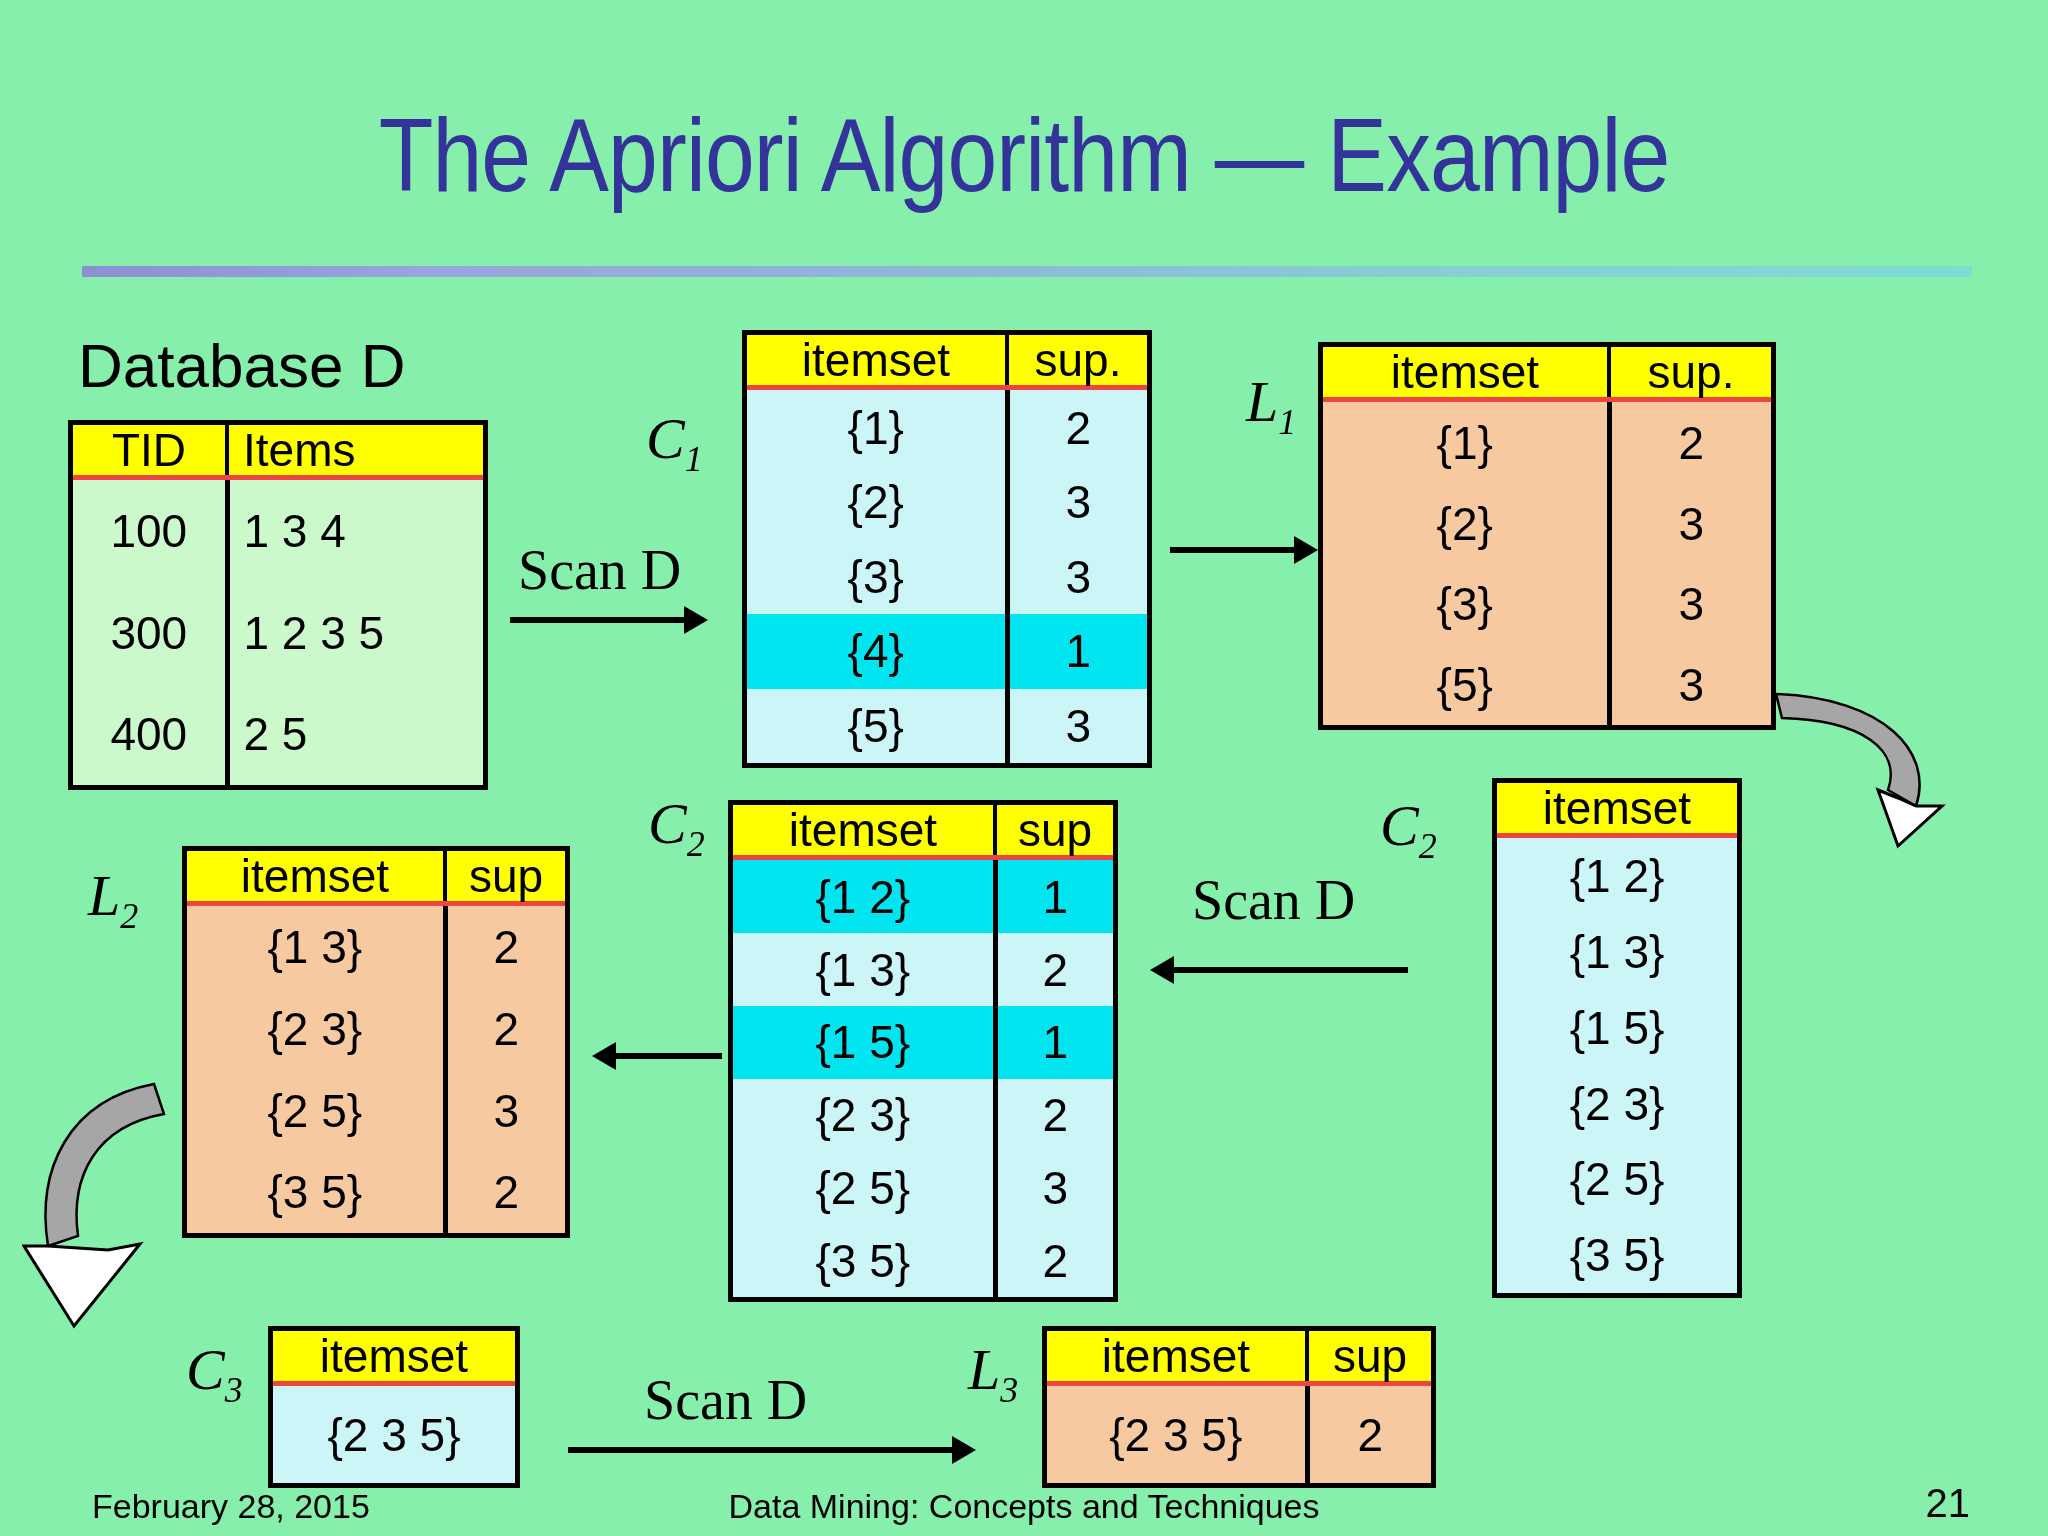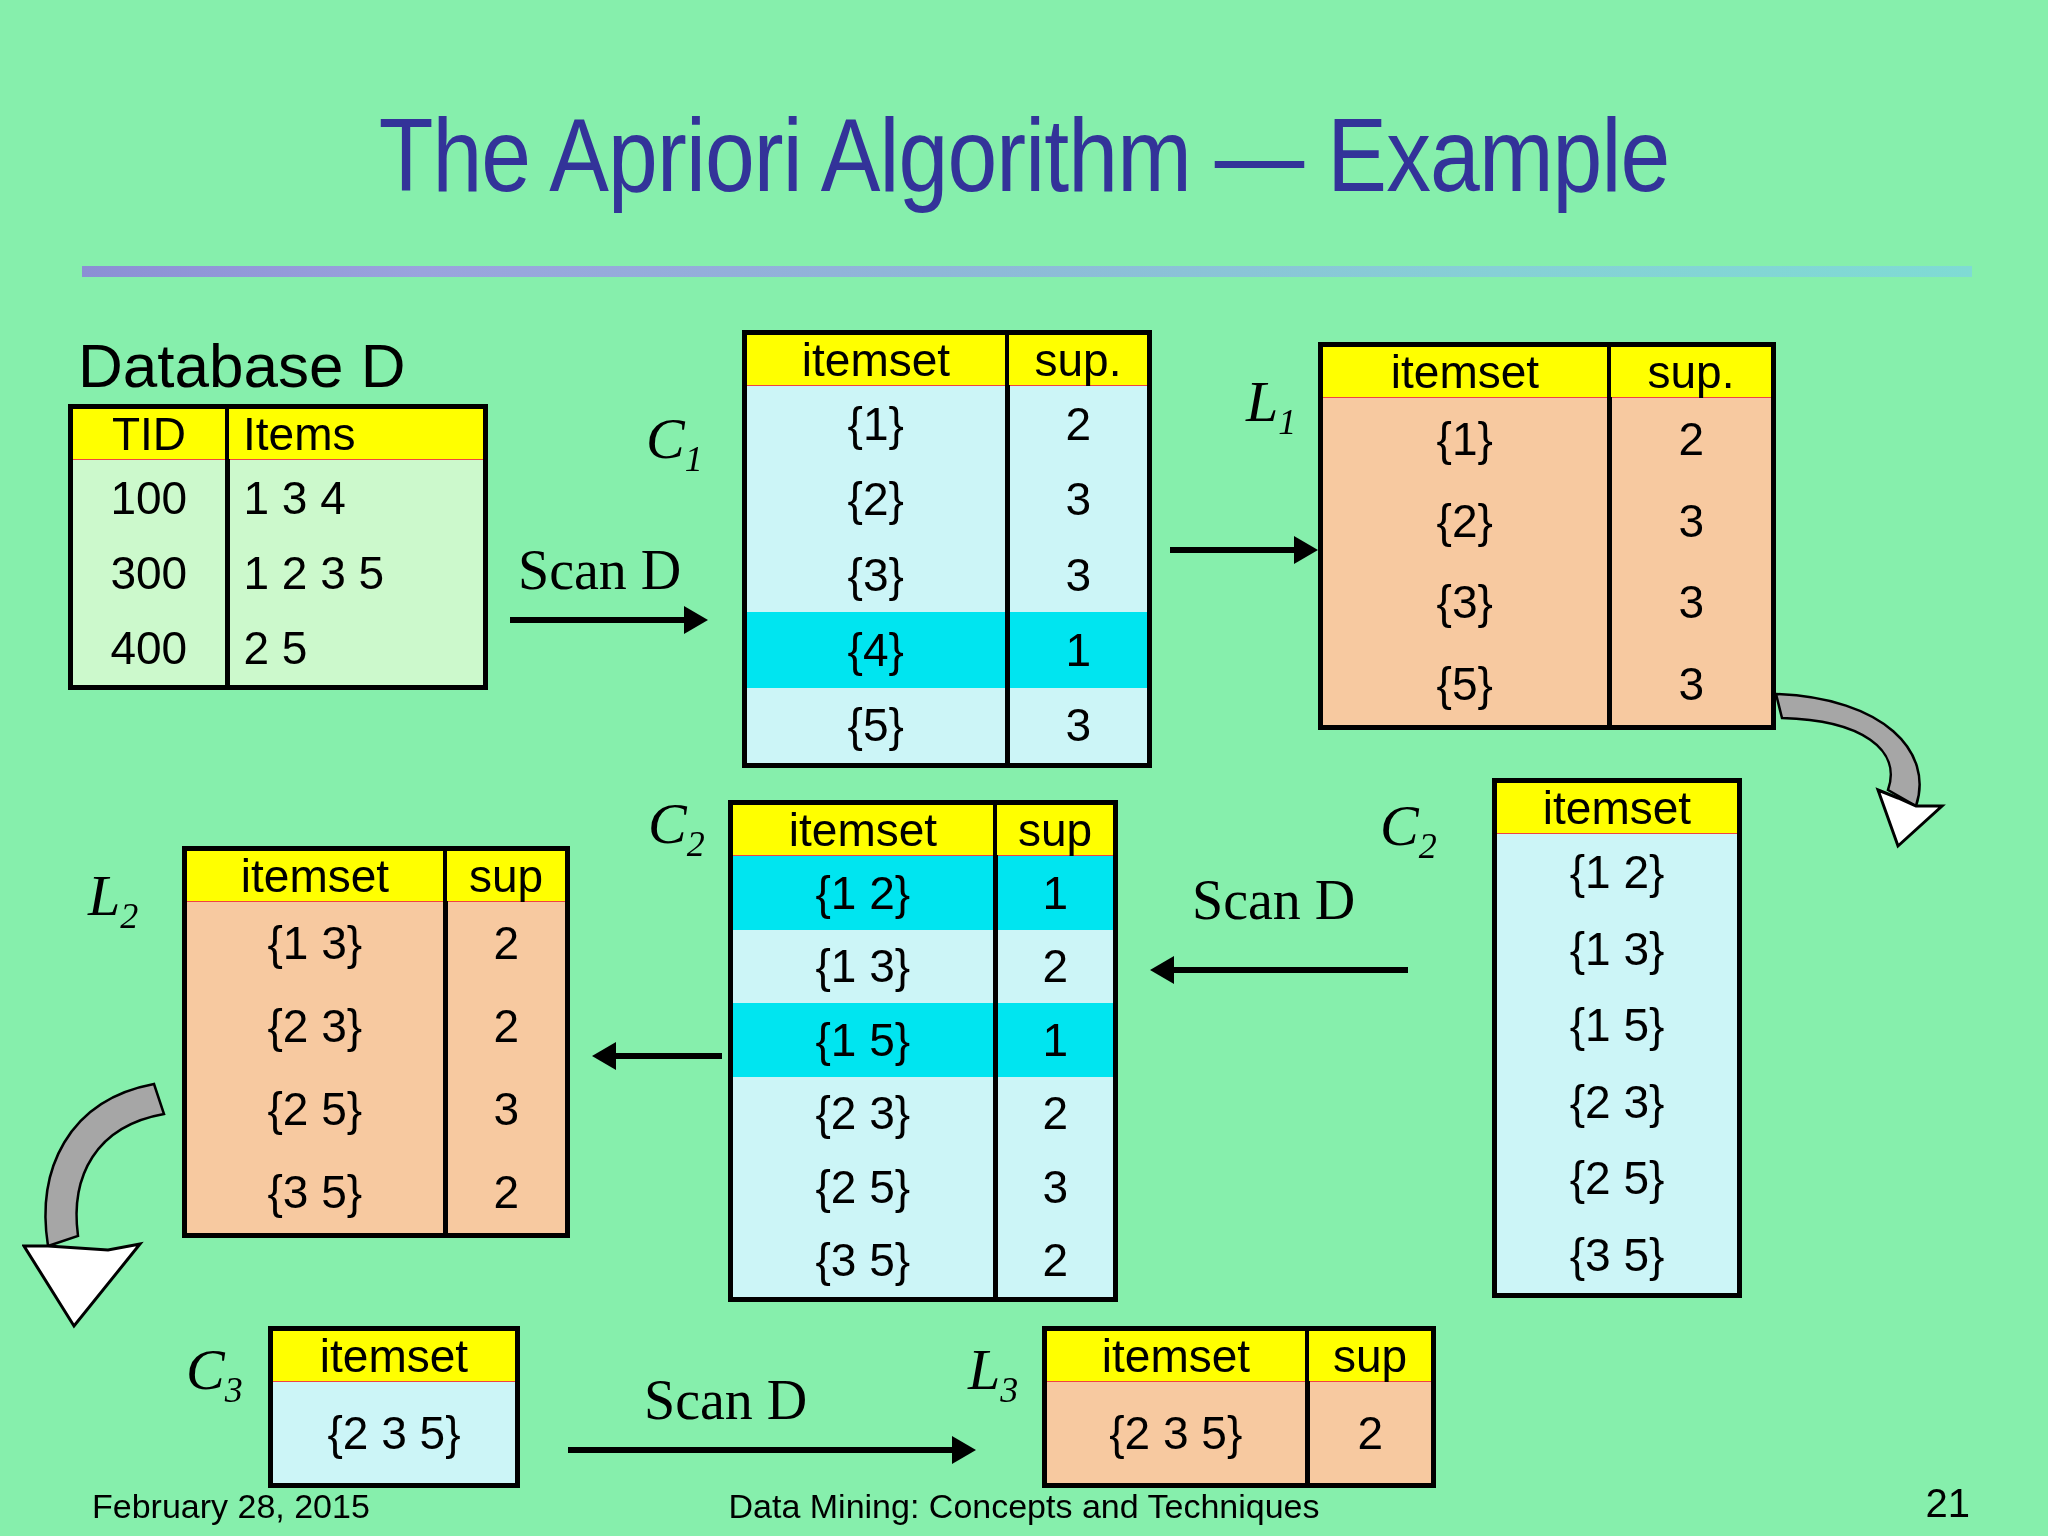--- a/index.html
+++ b/index.html
@@ -40,21 +40,21 @@
   }
   .tbl table{border-collapse:collapse;width:100%;height:100%;}
   .tbl th{
     background:#ffff00;
     color:#000;
     font-family:"Liberation Sans", sans-serif;
     font-weight:400;
     font-size:46px;
     line-height:1.0;
     padding:2px 6px;
-    border-bottom:1px solid #ef4444;
+    border-bottom:5px solid #ef4444;
     text-align:center;
     white-space:nowrap;
   }
   .tbl td{
     font-family:"Liberation Sans", sans-serif;
     font-weight:400;
     font-size:46px;
     color:#000;
     text-align:center;
     padding:2px 4px;
@@ -112,21 +112,21 @@
 </head>
 <body>
 
 <div id="slide">
 
   <div class="title">The Apriori Algorithm — Example</div>
   <div class="title-rule"></div>
 
   <div class="dbtitle" style="left:78px;top:330px;">Database D</div>
 
-  <div class="tbl" style="left:68px;top:404px;width:420px;height:286px;">
+  <div class="tbl" style="left:68px;top:420px;width:420px;height:370px;">
     <table>
       <thead>
         <tr>
           <th style="width:140px;">TID</th>
           <th class="vsep-th" style="text-align:left;padding-left:14px;">Items</th>
         </tr>
       </thead>
       <tbody class="fill-green">
         <tr>
           <td>100</td>

